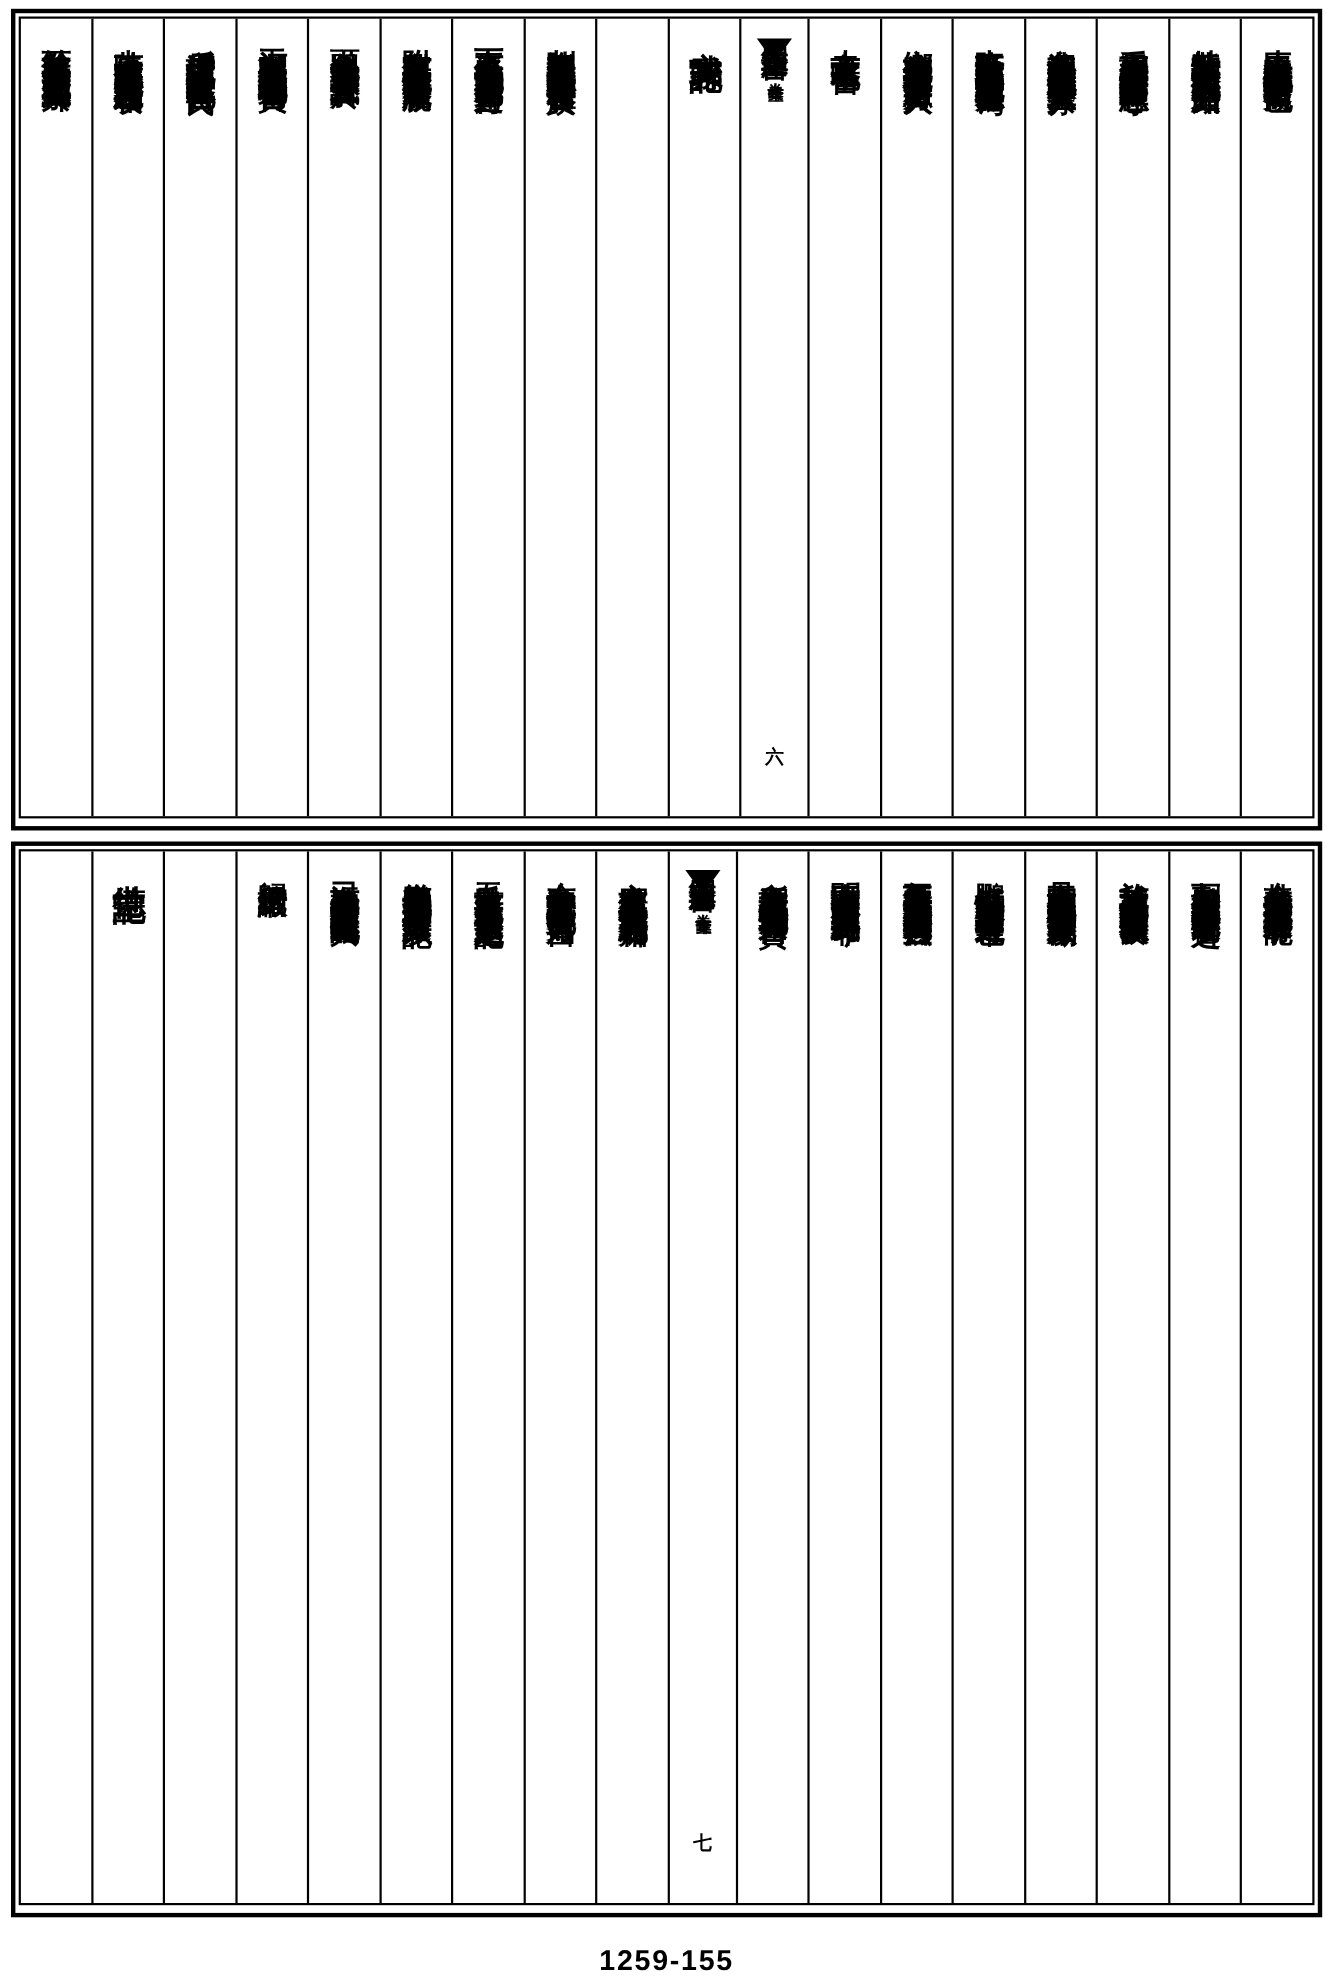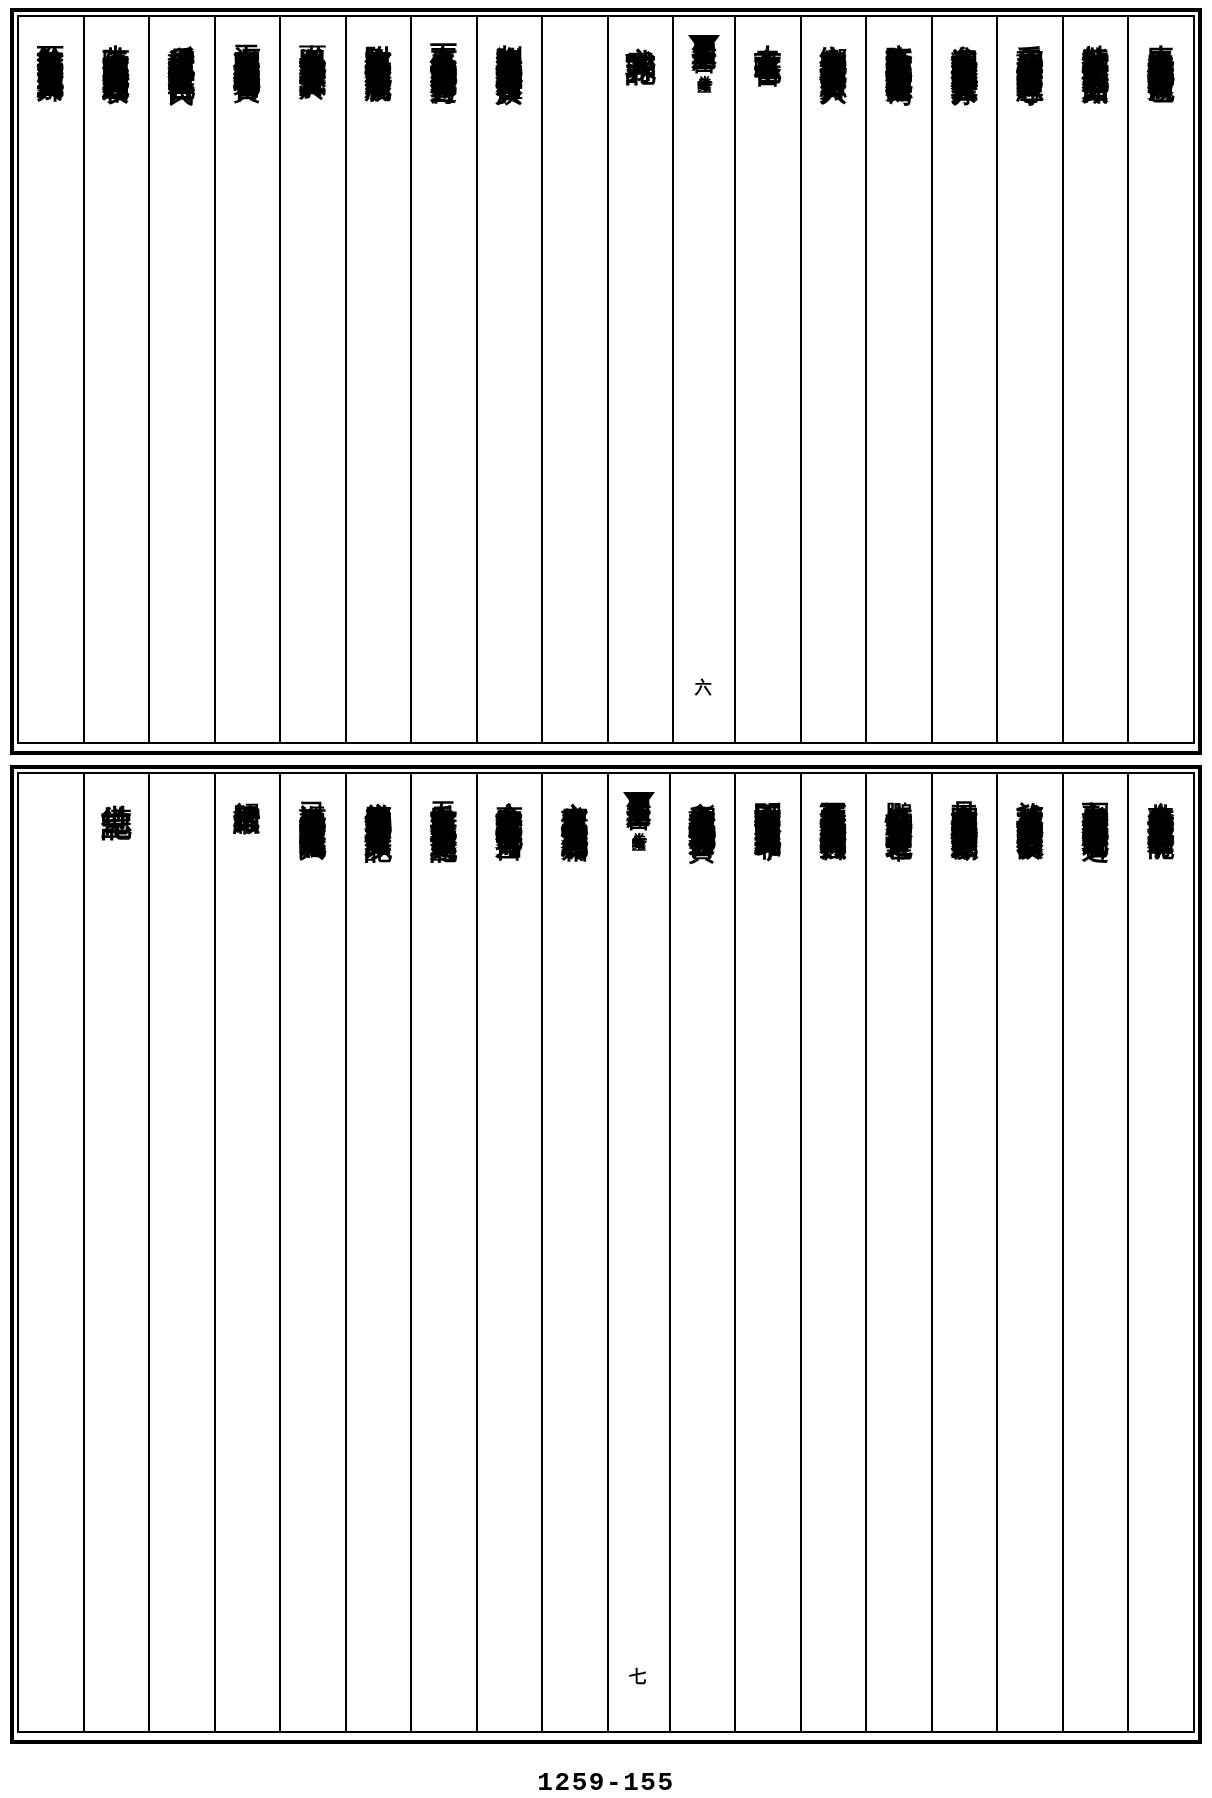--- a/index.html
+++ b/index.html
@@ -120,21 +120,21 @@
     margin-bottom: 74px;
   }
   
   .col.blank .vtext { visibility: hidden; }
 
   .footer {
     text-align: center;
     font-size: 26px;
     font-weight: 700;
     letter-spacing: 0.06em;
-    font-family: Liberation Mono, monospace;
+    font-family: Liberation Sans, sans-serif;
     margin-top: 14px;
   }
 </style>
 </head>
 <body>
 
 <div class="page">
 
   <div class="block block-top">
     <div class="block-inner">

